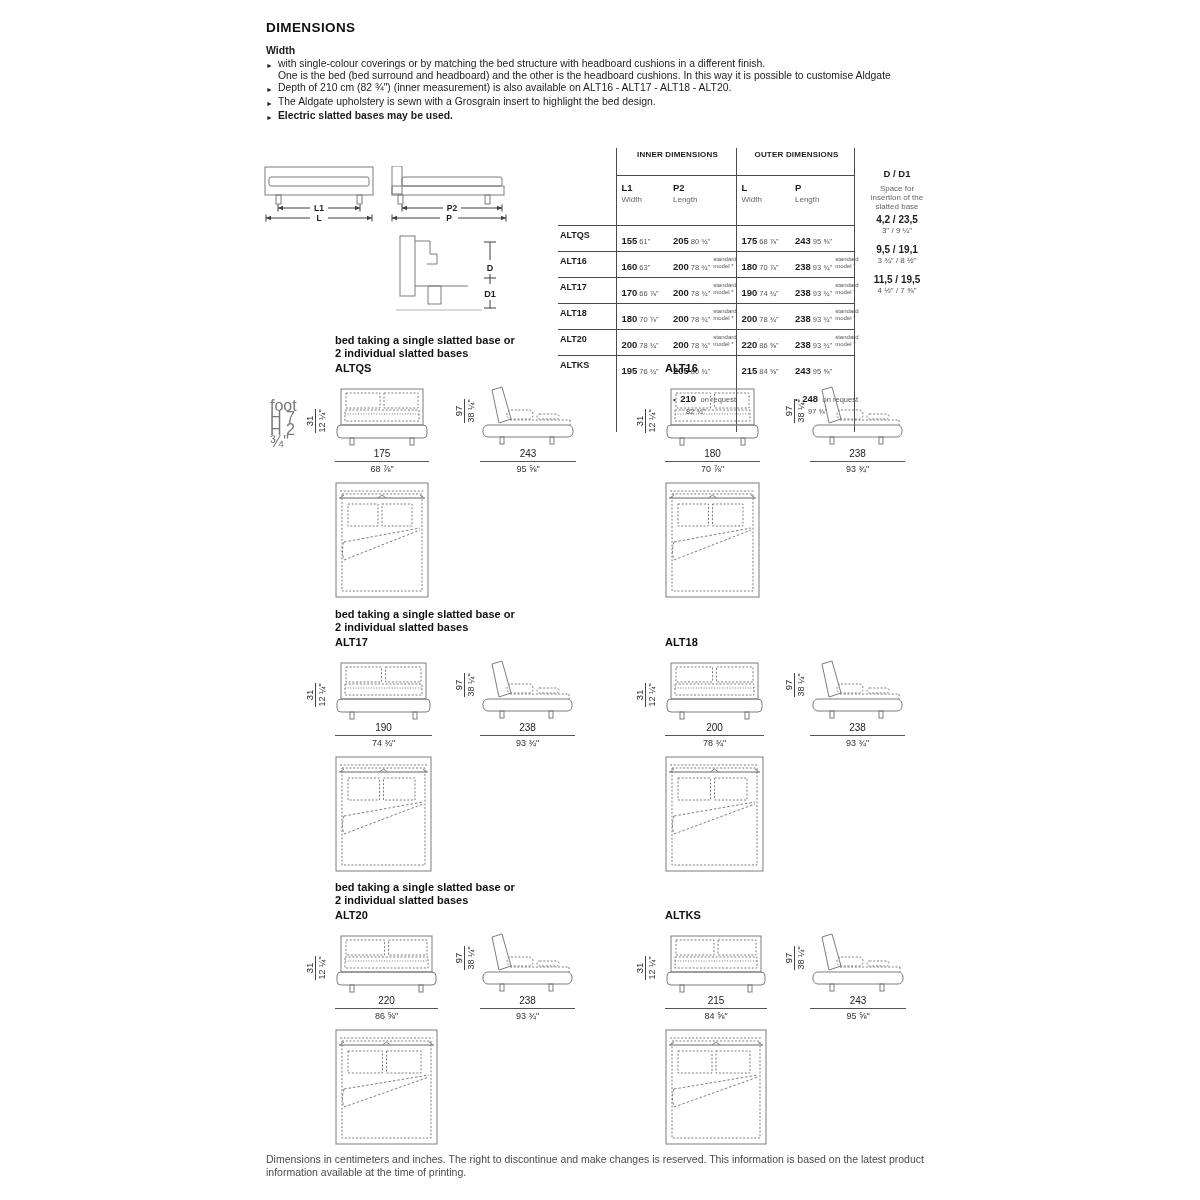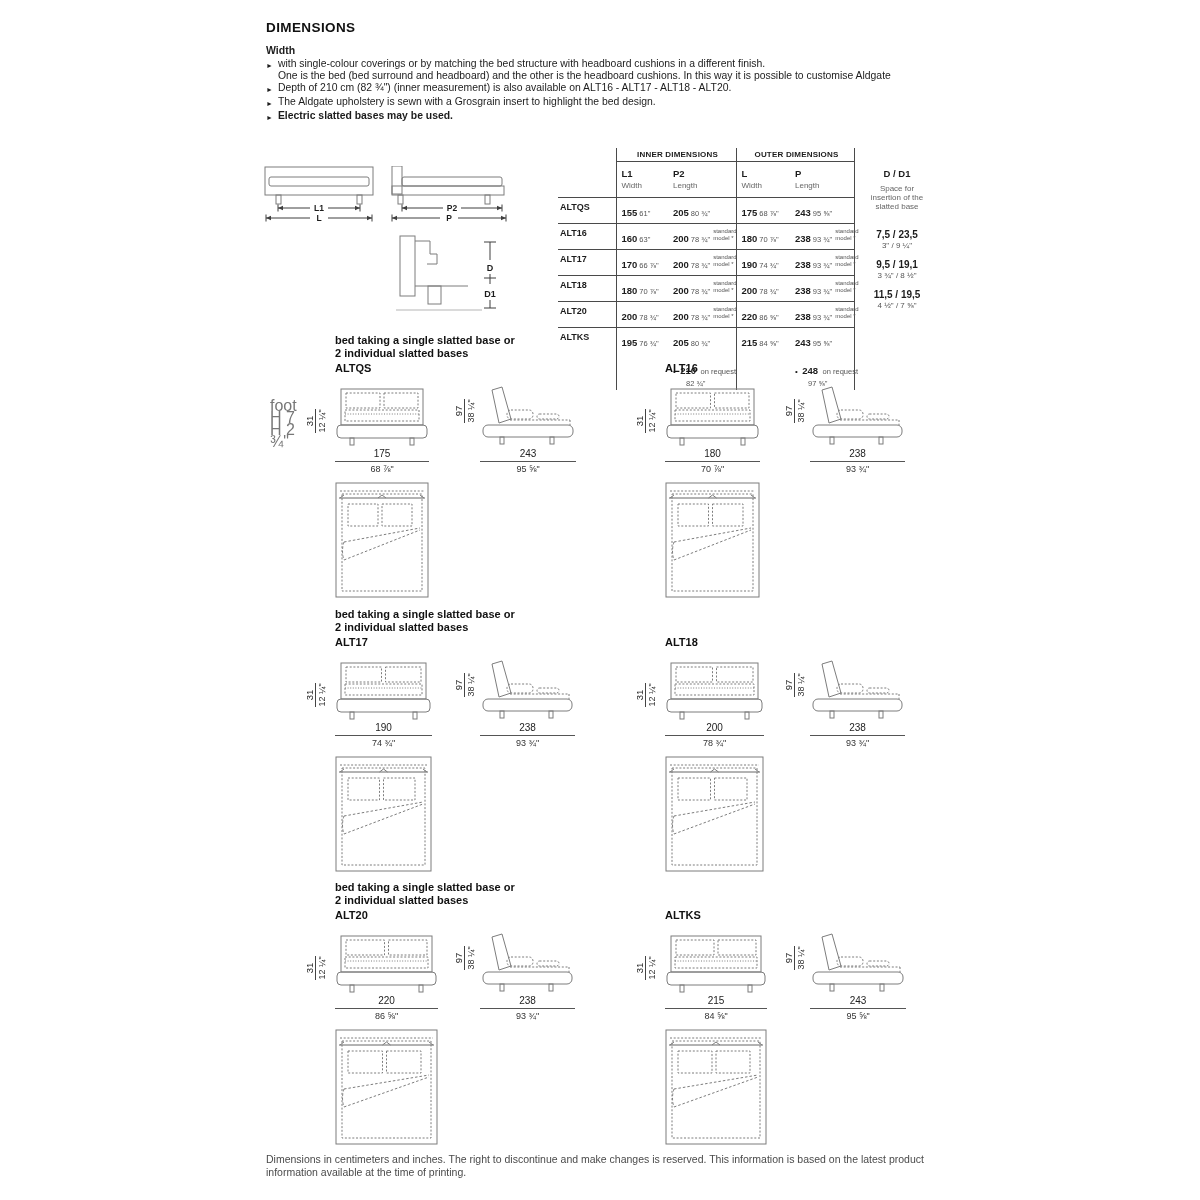--- a/index.html
+++ b/index.html
@@ -9,41 +9,41 @@
   .title{position:absolute;left:266px;top:20px;font-size:13.5px;font-weight:bold;letter-spacing:.4px;color:#111;}
   .notes{position:absolute;left:266px;top:44px;width:645px;}
   .notes-title{font-size:10.5px;font-weight:bold;margin-bottom:2px;}
   .note-item{display:flex;gap:5px;font-size:10.4px;line-height:11.9px;color:#1c1c1c;}
   .note-bullet{font-size:7px;padding-top:2px;flex:0 0 auto;}
   .note-text{flex:1;}
   .b{font-weight:bold;}
   
   #dim-table{left:558px;top:148px;}
   .dt{border-collapse:collapse;table-layout:fixed;width:296px;}
-  .dt td{padding:2px 2px 2px 5px;vertical-align:top;white-space:nowrap;}
+  .dt td{padding:2px 2px 16px 5px;vertical-align:top;white-space:nowrap;}
   .grp{font-size:8px;font-weight:bold;text-align:center;letter-spacing:.2px;
        border-bottom:1px solid #4a4a4a;padding:4px 0 3px;}
   .bl{border-left:1px solid #4a4a4a;}
   .br{border-right:1px solid #4a4a4a;}
   .bt{border-top:1px solid #4a4a4a;}
   .code{font-size:9.5px;font-weight:bold;padding-top:4px;}
   .wl{font-size:8px;color:#666;padding:2px 0 5px;}
   .mc{font-size:9px;font-weight:bold;padding-left:2px !important;}
   .dr td{padding-top:4px;padding-bottom:3px;}
   .cm{font-size:9.5px;font-weight:bold;}
   .in{font-size:7.5px;color:#555;margin-left:2px;}
   .nt{display:inline-block;font-size:6px;line-height:6.5px;color:#555;margin-left:3px;vertical-align:top;text-align:left;}
   .oqr td{padding-top:7px;}
   .dot{font-size:8px;}
   .sfx{font-size:7.5px;color:#555;}
   .oq2{font-size:7.5px;color:#555;padding-left:13px;padding-top:1px;}
   
   #d-col{left:856px;top:148px;width:82px;text-align:center;}
   .dhead{font-size:9.5px;font-weight:bold;padding-top:20px;}
-  .dcap{font-size:8px;color:#666;line-height:9.2px;width:64px;margin:5px auto 17px;}
+  .dcap{font-size:8px;color:#666;line-height:9.2px;width:64px;margin:5px auto 2px;}
   .dval{margin-bottom:9px;}
   .dcm{font-size:10px;font-weight:bold;}
   .din{font-size:8px;color:#555;margin-top:1px;}
   
   #front-elev{left:263px;top:166px;}
   #side-elev{left:384px;top:166px;}
   #corner-detail{left:390px;top:234px;}
   .sec-heading{position:absolute;font-size:11px;font-weight:bold;line-height:12.6px;color:#111;}
   .model-label{position:absolute;font-size:11px;font-weight:bold;color:#111;}
   .rot{position:absolute;display:flex;flex-direction:column;align-items:center;justify-content:center;
@@ -239,21 +239,21 @@
               <div class="oq2">97 ⅝"</div>
             </td>
           </tr>
         </tbody>
       </table>
     </div>
   <div id="d-col" class="abs">
       <div class="dhead">D / D1</div>
       <div class="dcap">Space for insertion of the slatted base</div>
       <div class="dval">
-        <div class="dcm">7,5 / 23,5</div>
+        <div class="dcm">4,2 / 23,5</div>
         <div class="din">3" / 9 ¼"</div>
       </div>
       <div class="dval">
         <div class="dcm">9,5 / 19,1</div>
         <div class="din">3 ¾" / 8 ½"</div>
       </div>
       <div class="dval">
         <div class="dcm">11,5 / 19,5</div>
         <div class="din">4 ½" / 7 ⅝"</div>
       </div>

